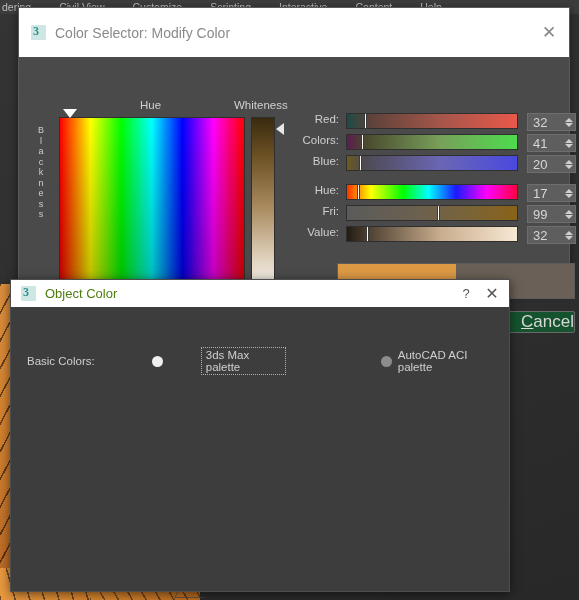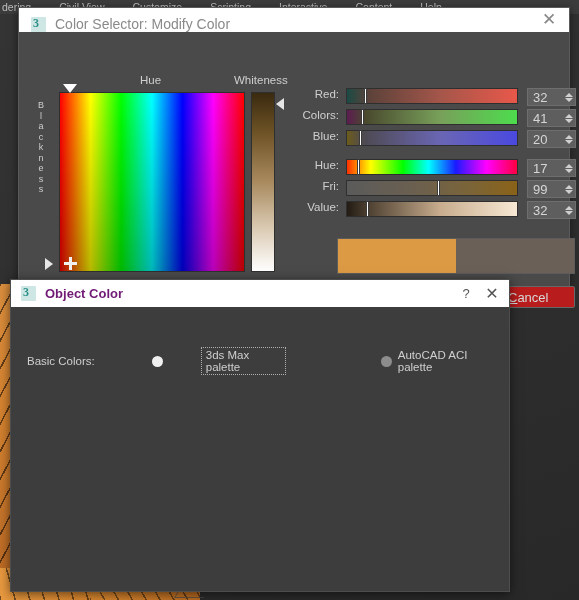--- a/index.html
+++ b/index.html
@@ -50,21 +50,21 @@
     transform: skewX(-30deg); opacity: .7;
   }
 
   
   .cs-dialog {
     position: absolute; left: 18px; top: 7px; width: 552px; height: 282px;
     background: #4a4a4a; border: 1px solid #5a5a5a;
     box-shadow: 0 2px 8px rgba(0,0,0,.5);
   }
   .cs-titlebar {
-    height: 24px; background: #ffffff; display: flex; align-items: flex-end;
+    height: 49px; background: #ffffff; display: flex; align-items: center;
     padding: 0 6px 0 12px;
   }
   .maxicon {
     width: 15px; height: 15px; position: relative; flex: 0 0 auto;
     background: #cfe7e4; border-radius: 1px; margin-right: 9px;
   }
   .maxicon::after {
     content: "3"; position: absolute; left: 2px; top: -1px;
     font-size: 12px; font-weight: bold; color: #2a8f88;
     font-family: "Liberation Serif", serif;
@@ -173,40 +173,40 @@
   .preview .half { flex: 1 1 50%; }
 
   .cs-buttons { position: absolute; left: 0; top: 250px; width: 100%; height: 32px; }
   .eyedrop {
     position: absolute; left: 19px; top: 1px; width: 36px; height: 28px;
     background: #5a5a5a; border: 1px solid #636363; border-radius: 2px;
     display: flex; align-items: center; justify-content: center;
   }
 
   .btn {
-    background: #b91c1c; border: 1px solid #686868; color: #d8d8d8;
-    font-size: 13px; height: 22px; display: flex; align-items: center;
-    justify-content: flex-start; border-radius: 2px; cursor: pointer;
+    background: #14532d; border: 1px solid #686868; color: #d8d8d8;
+    font-size: 17px; height: 22px; display: flex; align-items: center;
+    justify-content: flex-end; border-radius: 2px; cursor: pointer;
   }
   .btn u { text-decoration: underline; }
   .btn-reset { position: absolute; left: 172px; top: 4px; width: 68px; }
   .btn-ok    { position: absolute; left: 413px; top: 4px; width: 68px; }
   .btn-cancel{ position: absolute; left: 488px; top: 4px; width: 68px; }
 
   
   .oc-dialog {
     position: absolute; left: 10px; top: 279px; width: 500px; height: 313px;
     background: #3d3d3d; border: 1px solid #4d4d4d;
     box-shadow: 0 2px 10px rgba(0,0,0,.55);
   }
   .oc-titlebar {
     height: 27px; background: #ffffff; display: flex; align-items: center;
     padding: 0 4px 0 10px;
   }
-  .oc-title { flex: 1; color: #701a75; font-size: 13px; font-weight: bold; }
+  .oc-title { flex: 1; color: #4d7c0f; font-size: 13px; }
   .oc-help, .oc-close {
     width: 26px; height: 24px; display: flex; align-items: center;
     justify-content: center; color: #555; cursor: pointer;
   }
   .oc-help { font-size: 13px; }
   .oc-close { font-size: 16px; }
 
   .oc-body { position: relative; height: 285px; }
   .oc-lbl { color: #cfcfcf; font-size: 11.5px; }
 

